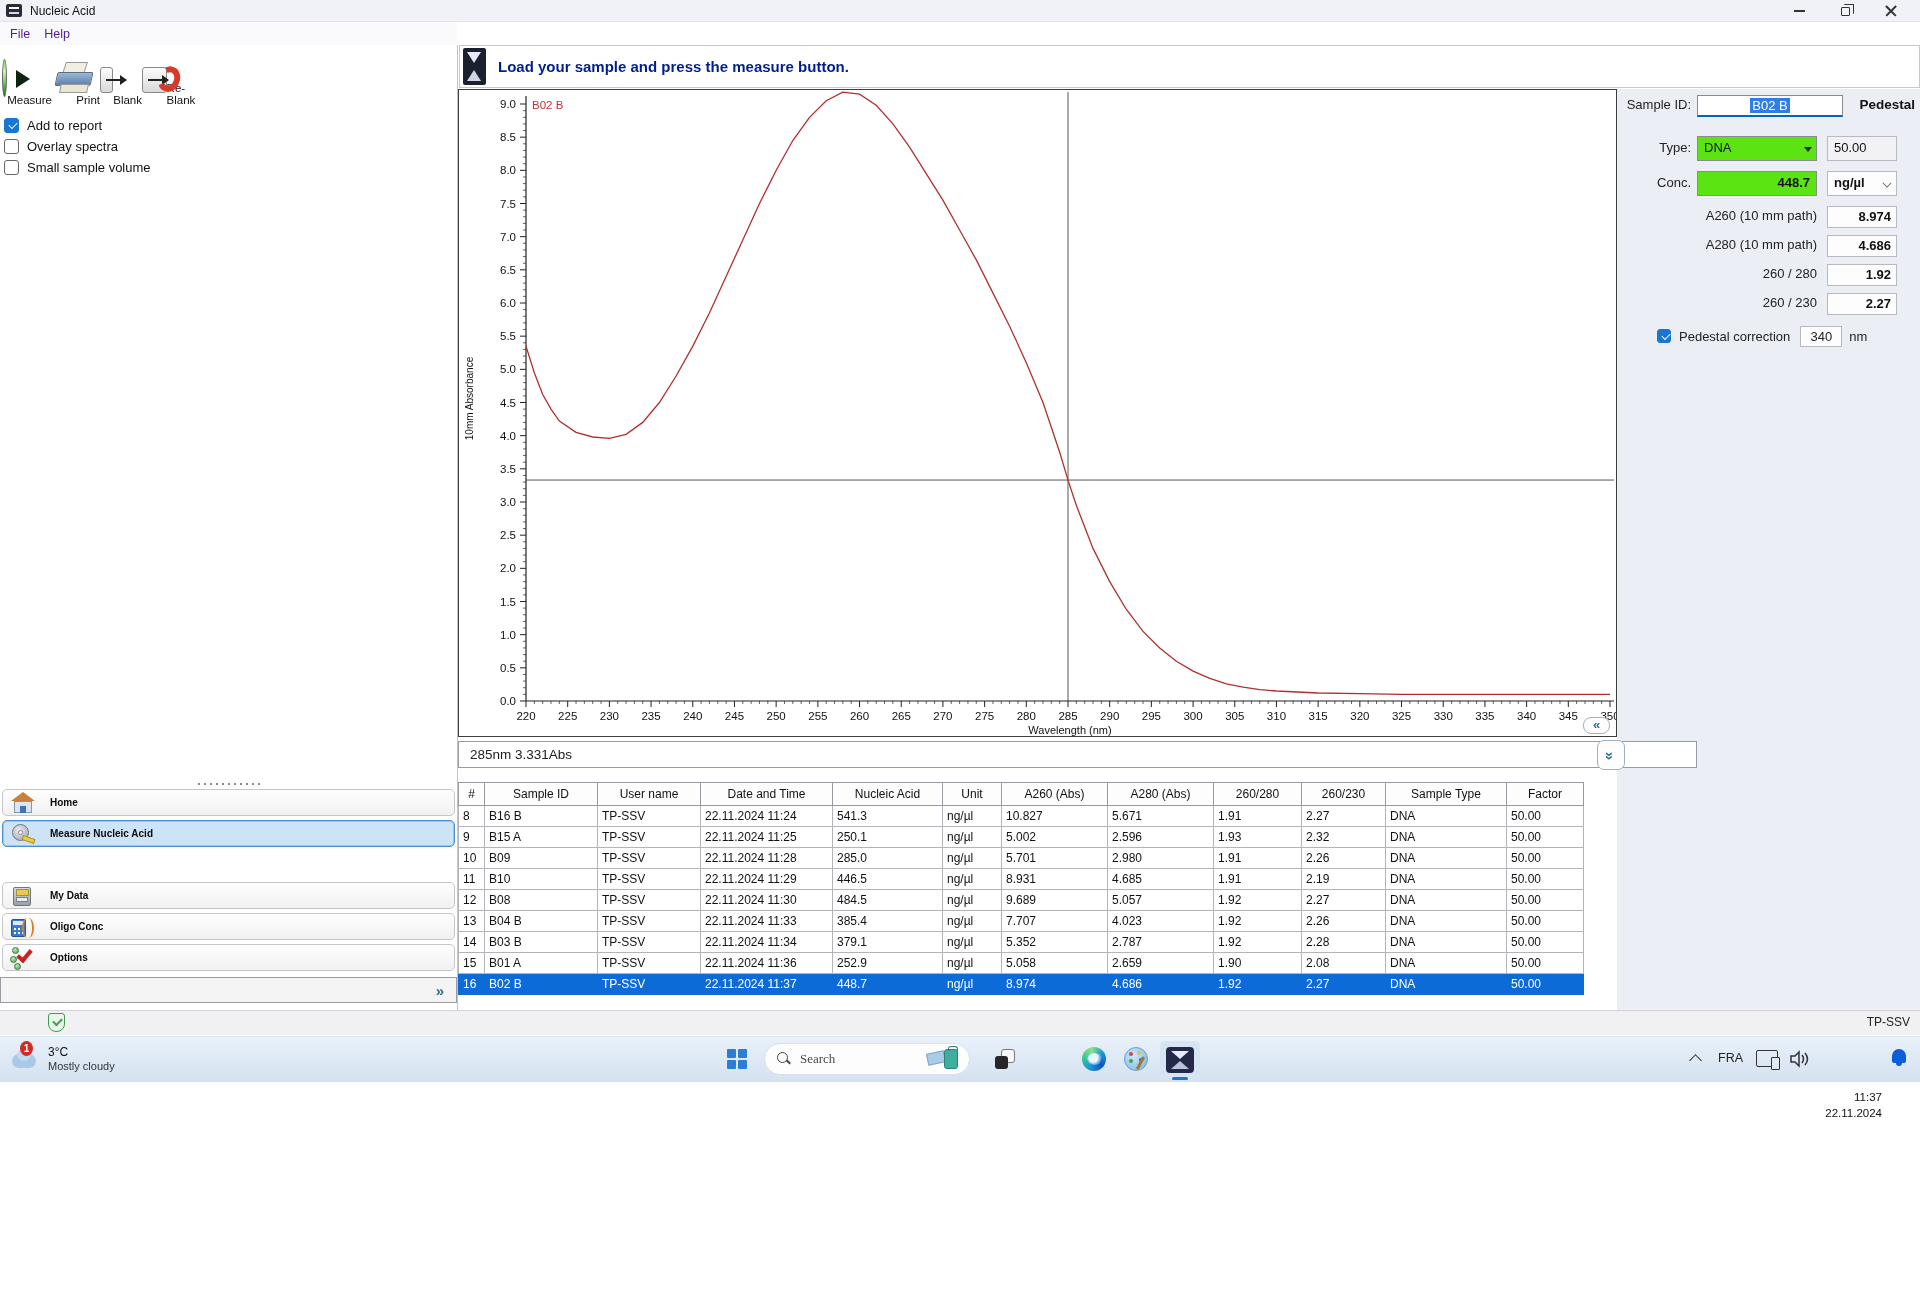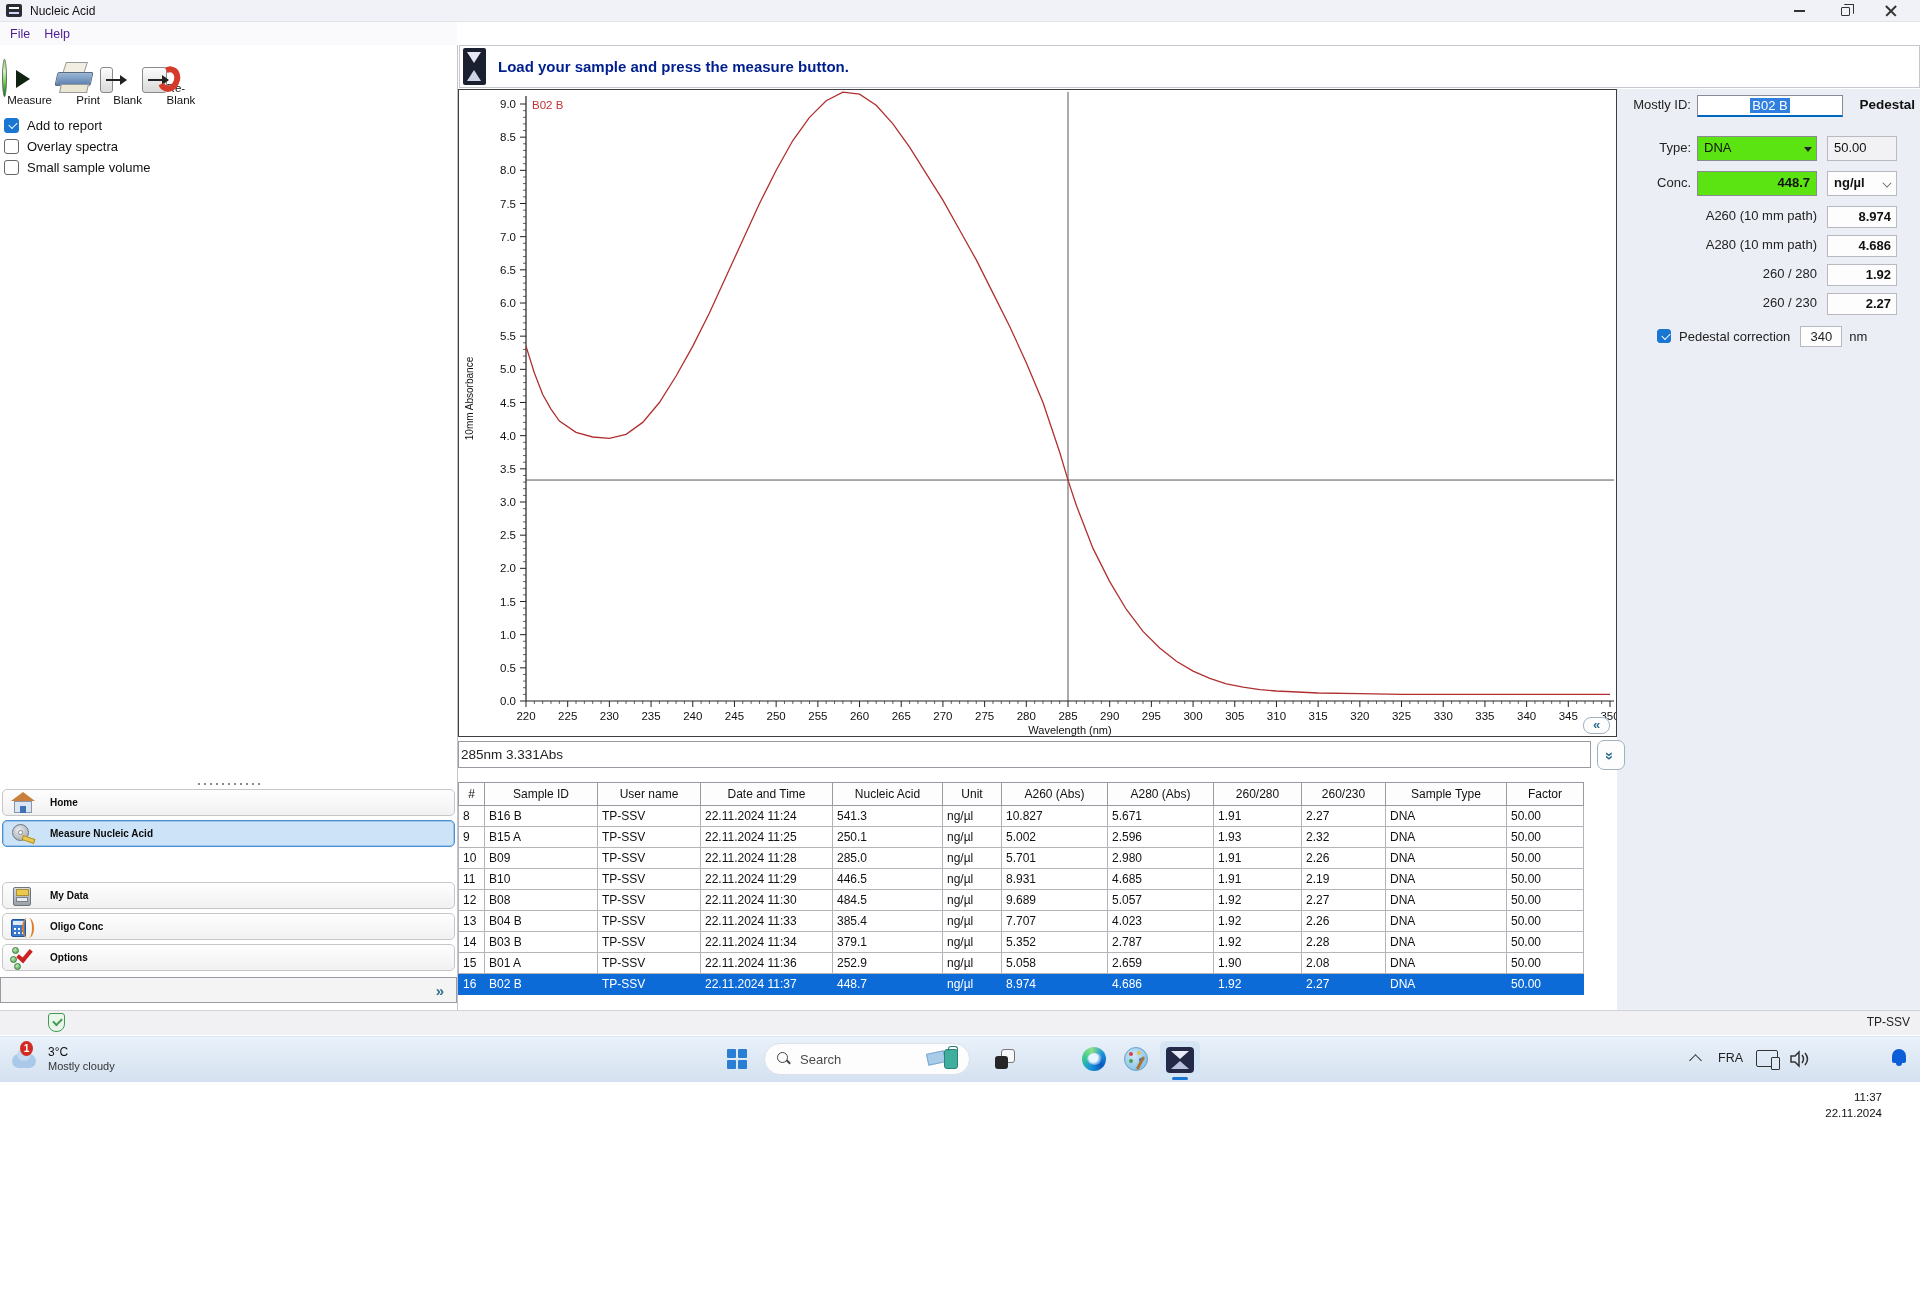--- a/index.html
+++ b/index.html
@@ -56,21 +56,21 @@
   #message-icon { width:23px; height:37px; margin-left:3px; background:#1b2030; border-radius:2px; position:relative; }
   #message-icon:before { content:""; position:absolute; left:4px; top:4px; border-left:7.5px solid transparent; border-right:7.5px solid transparent; border-top:11px solid #e8e8f4; }
   #message-icon:after { content:""; position:absolute; left:4px; bottom:4px; border-left:7.5px solid transparent; border-right:7.5px solid transparent; border-bottom:11px solid #cfd4e6; }
   #message-text { margin-left:12px; font-size:15px; font-weight:bold; color:#001f8e; }
 
   
   #chart-box { left:458px; top:89px; width:1159px; height:648px; background:#fff; border:1px solid #3e3e3e; }
   #chart-collapse-btn { left:1583px; top:717px; width:27px; height:17px; background:#fdfdfd; border:1px solid #9fb2c2; border-radius:8px; color:#2f6e8e; font-weight:bold; font-size:13px; line-height:14px; text-align:center; }
 
   
-  #readout-field { left:458px; top:741px; width:1133px; height:27px; background:#fff; border:1px solid #9a9aa2; font-size:13.5px; color:#222; display:flex; align-items:center; padding-left:2px; }
+  #readout-field { left:458px; top:741px; width:1239px; height:27px; background:#fff; border:1px solid #9a9aa2; font-size:13.5px; color:#222; display:flex; align-items:center; padding-left:11px; }
   #rows-expand-btn { left:1597px; top:740px; width:28px; height:30px; background:#fdfdfd; border:1px solid #9fb2c2; border-radius:7px; display:flex; align-items:center; justify-content:center; }
   #rows-expand-btn span { display:inline-block; transform:rotate(90deg); color:#2f6e8e; font-weight:bold; font-size:15px; letter-spacing:-1px; }
 
   
   #lower-bg { left:458px; top:738px; width:1159px; height:272px; background:#eceef6; z-index:-1; }
   #right-panel { left:1617px; top:89px; width:303px; height:921px; background:#eceef6; }
   .rp-label { position:absolute; font-size:13px; color:#222; text-align:right; }
   .rp-box { position:absolute; background:#fdfdfd; border:1px solid #b9b9c2; font-size:13px; color:#111; }
   .rp-val { font-weight:bold; text-align:right; padding:2px 5px 0 0; }
   #sample-id-input { left:80px; top:6px; width:146px; height:22px; background:#fff; border:1px solid #8a8a92; border-bottom:2px solid #0067c0; text-align:center; font-size:13px; line-height:19px; }
@@ -142,21 +142,21 @@
   #weather-cloud .c1 { position:absolute; left:4px; top:10px; width:24px; height:14px; border-radius:8px; background:#aac8e8; }
   #weather-cloud .c2 { position:absolute; left:9px; top:5px; width:14px; height:12px; border-radius:50%; background:#c2d8ef; }
   #weather-badge { position:absolute; left:12px; top:-3px; width:13px; height:15px; border-radius:50%; background:#d22c22; color:#fff; font-size:10px; font-weight:bold; text-align:center; line-height:15px; }
   #weather-text { margin-left:6px; line-height:1.2; }
   #weather-temp { font-size:12px; color:#111; }
   #weather-cond { font-size:11px; color:#333; }
   .tb-ic { top:1044px; width:30px; height:30px; display:flex; align-items:center; justify-content:center; }
   #start-icon { left:722px; }
   #start-icon .w { width:20px; height:20px; display:grid; grid-template-columns:9px 9px; grid-template-rows:9px 9px; gap:2px; }
   #start-icon .w i { background:#2a7fd4; border-radius:1px; }
-  #search-pill { left:764px; top:1043px; width:206px; height:32px; background:#fdfdfe; border:1px solid #dbe1ea; border-radius:16px; display:flex; align-items:center; padding:0 6px 0 12px; }
+  #search-pill { left:764px; top:1043px; width:206px; height:32px; background:#fdfdfe; border:1px solid #dbe1ea; border-radius:16px; display:flex; align-items:center; padding:0 6px 0 12px;font-family:Liberation Serif, serif; }
   #search-mag { width:14px; height:14px; position:relative; }
   #search-mag:before { content:""; position:absolute; left:0; top:0; width:9px; height:9px; border:1.8px solid #444; border-radius:50%; }
   #search-mag:after { content:""; position:absolute; left:9px; top:9px; width:5px; height:1.8px; background:#444; transform:rotate(45deg); }
   #search-text { margin-left:9px; font-size:13px; color:#4a4a4a; flex:1; }
   #search-art { position:relative; width:36px; height:26px; }
   #search-art .card { position:absolute; left:0; top:6px; width:18px; height:12px; background:#a9cce9; border:1px solid #7ea9cf; transform:rotate(-12deg); }
   #search-art .case { position:absolute; left:17px; top:3px; width:14px; height:20px; background:#3fae9e; border:1px solid #2b8277; border-radius:3px; }
   #search-art .case:before { content:""; position:absolute; left:3px; top:-4px; width:8px; height:4px; border:1.6px solid #2b8277; border-bottom:none; border-radius:3px 3px 0 0; }
   #taskview-icon { left:990px; }
   #taskview-icon .b { position:relative; width:20px; height:20px; }
@@ -252,21 +252,21 @@
 
   <div class="abs" id="sash"></div>
 
   <div class="abs" id="message-bar">
     <div id="message-icon"></div>
     <div id="message-text">Load your sample and press the measure button.</div>
   </div>
 
   <div class="abs" id="lower-bg"></div>
   <div class="abs" id="right-panel">
-    <div class="rp-label" style="left:0px; top:8px; width:74px;">Mostly ID:</div>
+    <div class="rp-label" style="left:0px; top:8px; width:74px;">Sample ID:</div>
     <div class="abs" id="sample-id-input"><span>B02 B</span></div>
     <div id="pedestal-label">Pedestal</div>
 
     <div class="rp-label" style="left:0px; top:51px; width:74px;">Type:</div>
     <div class="rp-box greenfield" id="type-dropdown">
       <span>DNA</span>
       <div class="dd-arrow"></div>
     </div>
     <div class="rp-box" id="type-factor">50.00</div>
 

